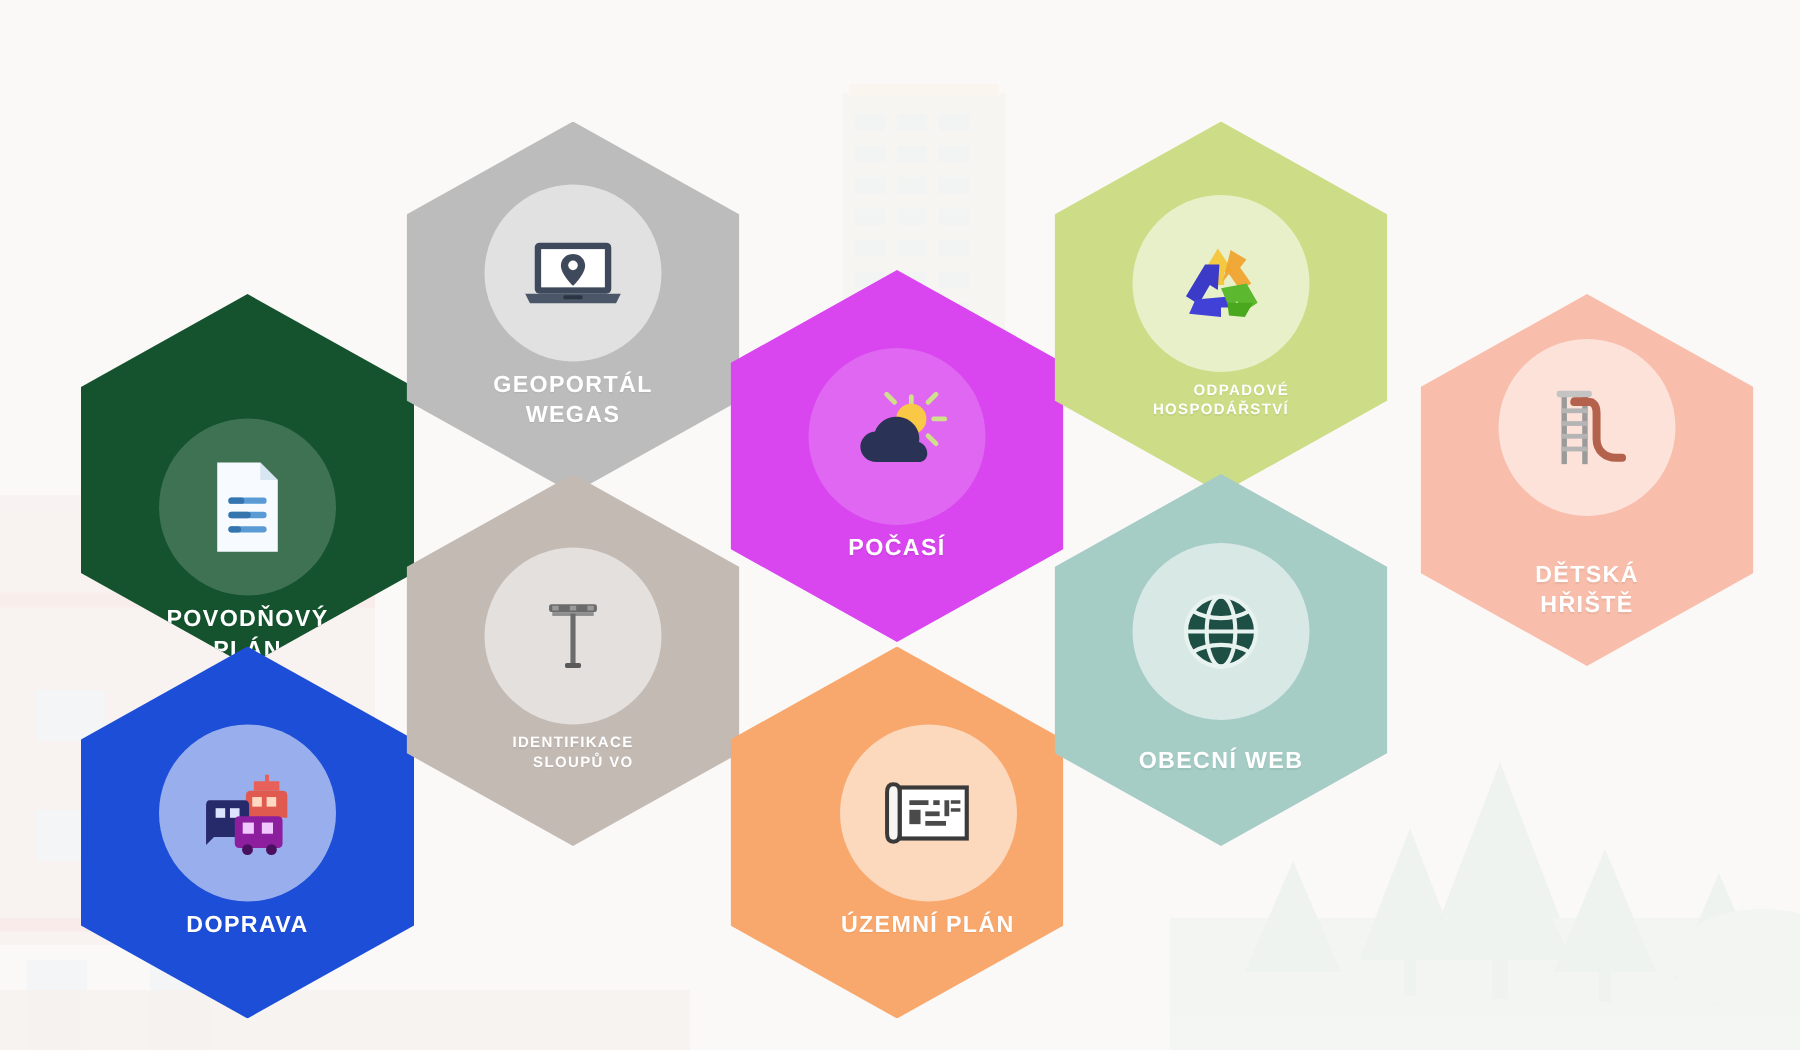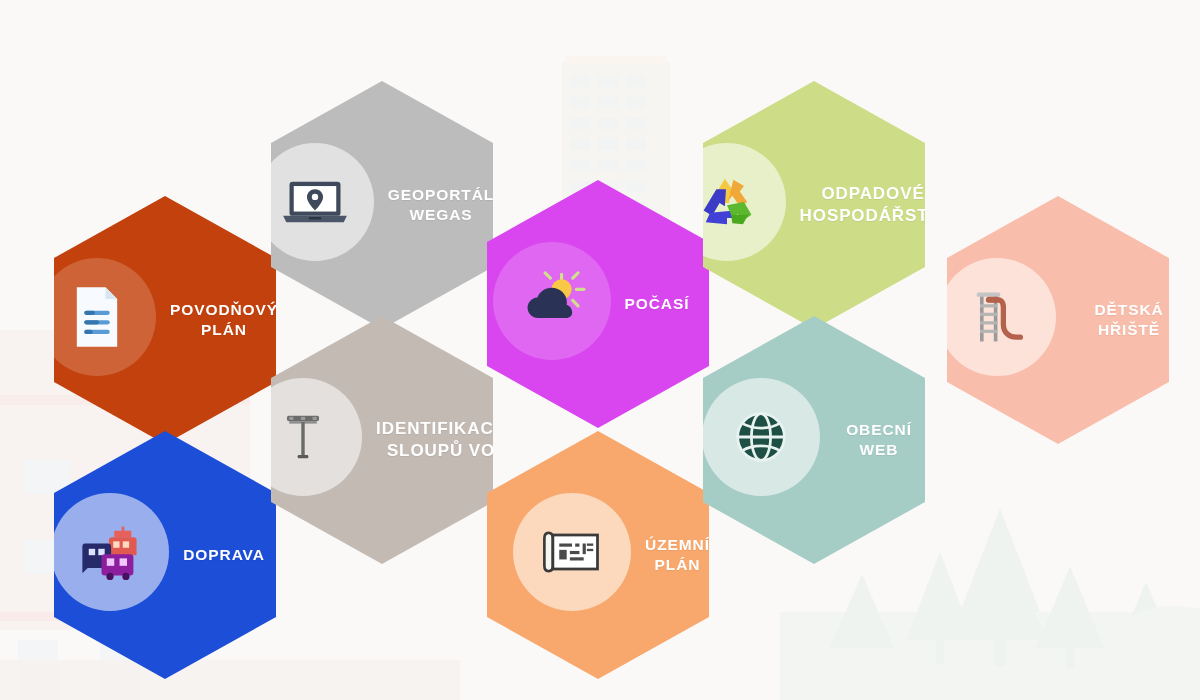--- a/index.html
+++ b/index.html
@@ -17,21 +17,21 @@
   #honeycomb {
     position: absolute; inset: 0; z-index: 2;
   }
 
   .hex {
     position: absolute;
     width: 222px;
     height: 248px;
     clip-path: polygon(50% 0%, 100% 25%, 100% 75%, 50% 100%, 0% 75%, 0% 25%);
     display: flex;
-    flex-direction: row;
+    flex-direction: column;
     align-items: center;
     justify-content: center;
     cursor: pointer;
     overflow: hidden;
   }
 
   .hex-disc {
     width: 118px; height: 118px;
     border-radius: 50%;
     background: rgba(255,255,255,0.30);
@@ -49,21 +49,21 @@
     font-size: 15.5px;
     font-weight: bold;
     letter-spacing: 0.9px;
     text-align: center;
     line-height: 1.32;
     text-transform: uppercase;
     padding: 0 14px;
     white-space: pre-line;
     text-shadow: 0 1px 1px rgba(0,0,0,0.07);
   }
-  .hex-label.sm { font-size: 17px; }
+  .hex-label.sm { font-size: 10px; text-align: right; }
 
   
 </style>
 </head>
 <body>
 
 <div id="bg-layer">
   <svg width="1200" height="700" viewBox="0 0 1200 700">
 
     <g opacity="0.55">
@@ -121,21 +121,21 @@
         <polygon points="862,574 894,648 830,648"></polygon>
       </g>
       <ellipse cx="1175" cy="640" rx="60" ry="34" fill="#eff4f0"></ellipse>
     </g>
 
     <rect x="0" y="660" width="460" height="40" fill="#f5f1ee" opacity="0.7"></rect>
   </svg>
 </div>
 
 <div id="honeycomb">
-    <div class="hex" style="left: 54px; top: 196px; background: #c2410c;">
+    <div class="hex" style="left: 54px; top: 196px; background: #14532d; justify-content: flex-end;">
       <div class="hex-disc dim">
         <svg viewBox="0 0 64 64">
     <path d="M13 4h27l11 11v45H13z" fill="#f7fbff"></path>
     <path d="M40 4l11 11H40z" fill="#d7e6f2"></path>
     <g fill="#5b9bd5">
       <rect x="20" y="26" width="24" height="4" rx="2"></rect>
       <rect x="20" y="35" width="24" height="4" rx="2"></rect>
       <rect x="20" y="44" width="24" height="4" rx="2"></rect>
     </g>
     <g fill="#2f6fa8" opacity="0.85">

